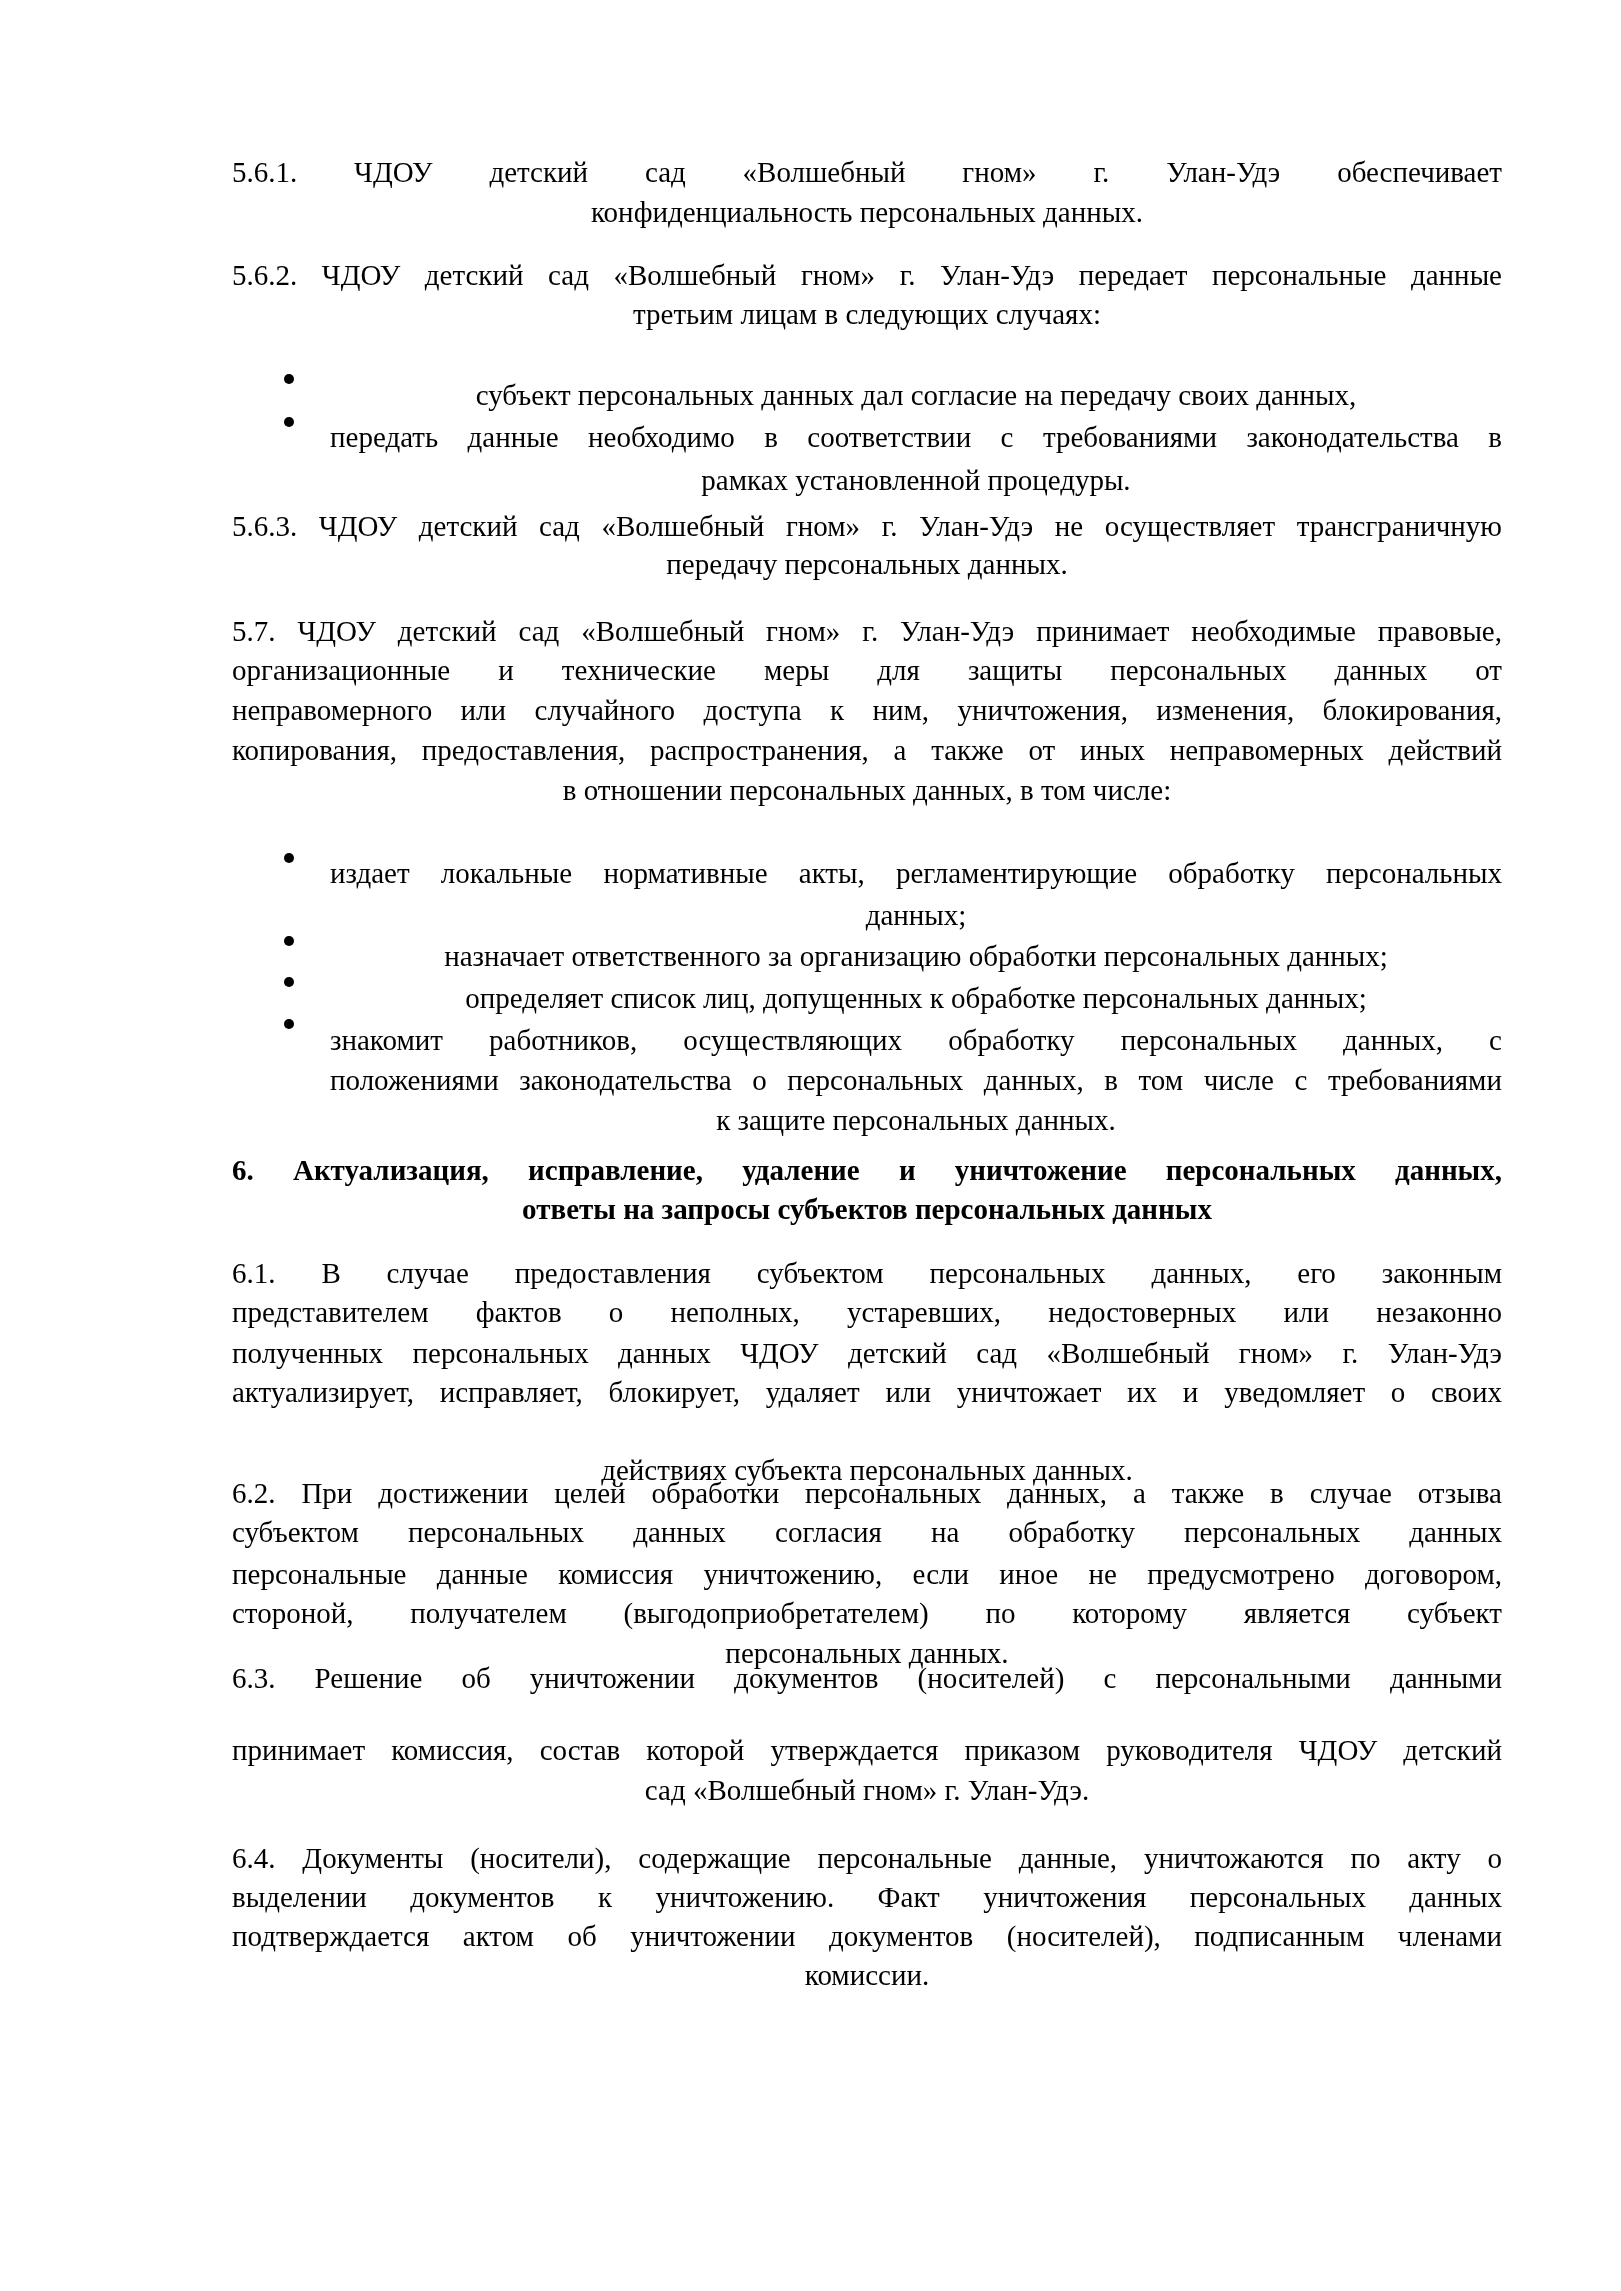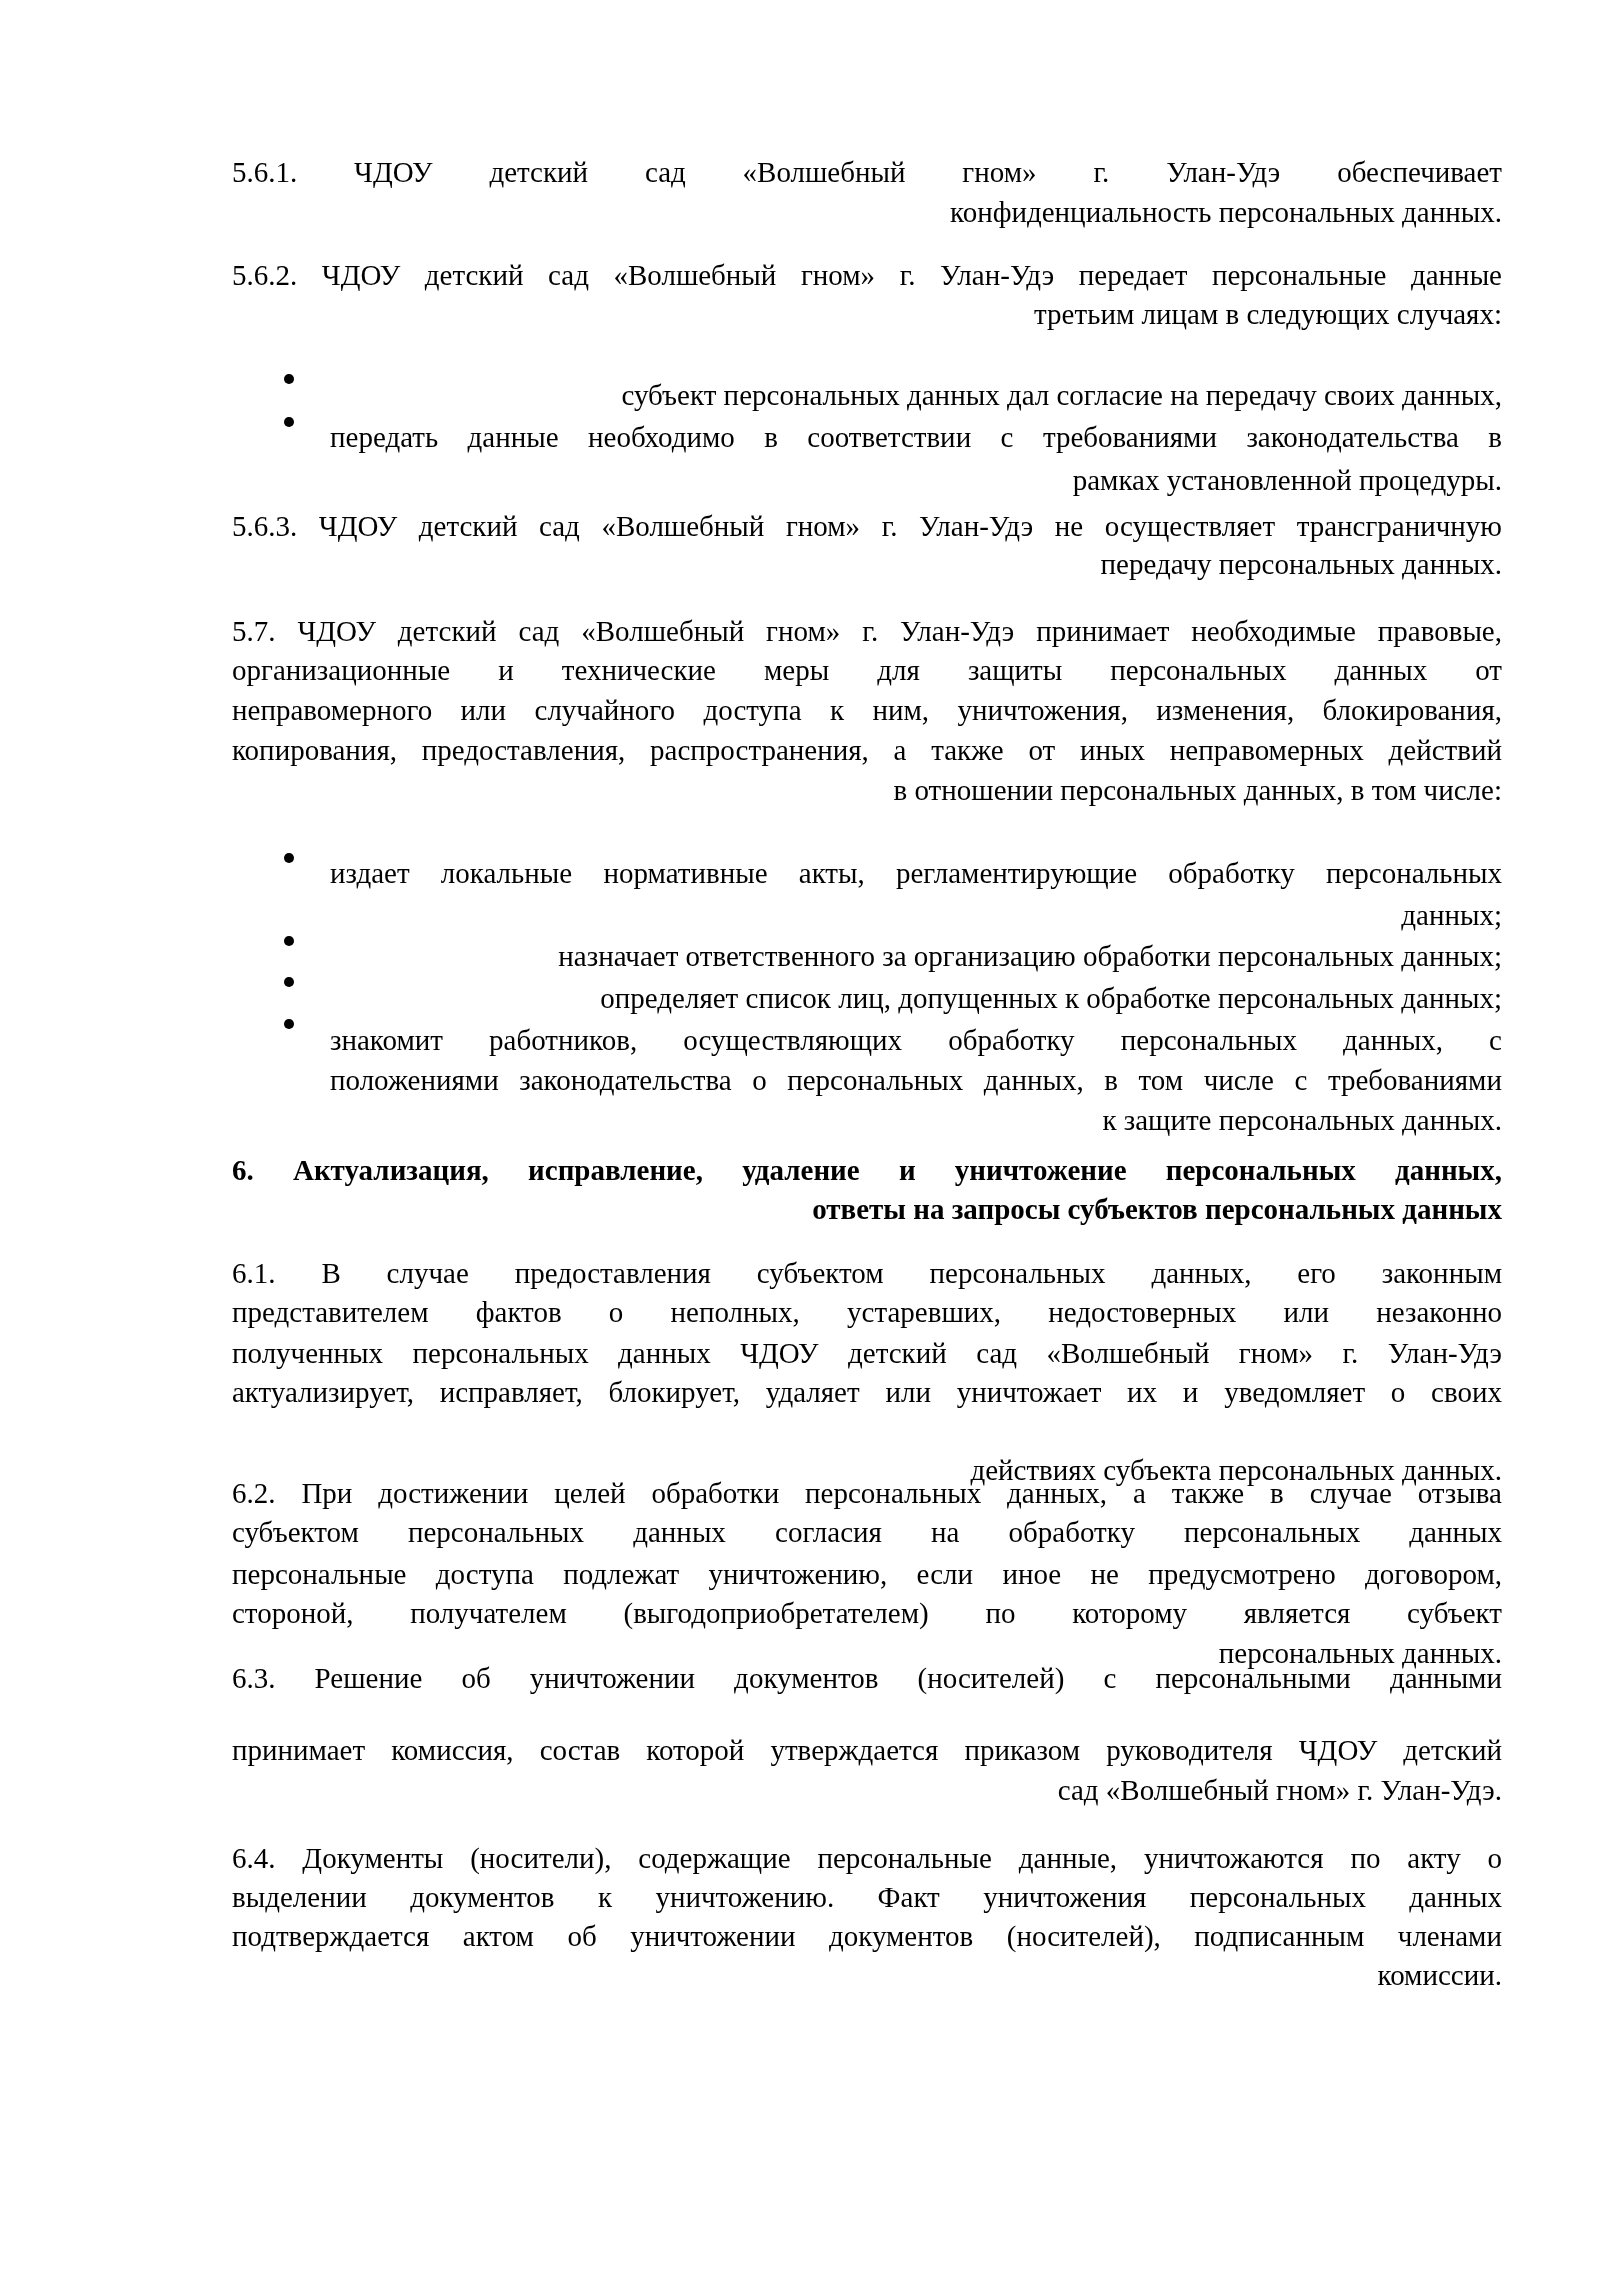--- a/index.html
+++ b/index.html
@@ -6,21 +6,21 @@
   body { width: 1621px; height: 2292px; position: relative; overflow: hidden; }
   .page { position: absolute; left: 0; top: 0; width: 1621px; height: 2292px; background: #ffffff; }
   .ln {
     position: absolute;
     font-family: "Liberation Serif", "DejaVu Serif", serif;
     font-size: 29px;
     line-height: 40px;
     height: 40px;
     color: #000000;
     white-space: nowrap;
-    text-align: right;
+    text-align: center;
   }
   .ln.j { text-align: justify; text-align-last: justify; white-space: normal; overflow: hidden; }
   .p { left: 232px; width: 1270px; font-family: Liberation Serif, serif; }
   .b { left: 330px; width: 1172px; margin-top: 17px; }
   .bold { font-weight: bold; }
   .bullet {
     position: absolute;
     left: 284px;
     width: 9.8px; height: 9.8px;
     border-radius: 50%;
@@ -98,21 +98,21 @@
     <div class="ln p j" style="top:1253px">6.1. В случае предоставления субъектом персональных данных, его законным</div>
     <div class="ln p j" style="top:1292px">представителем фактов о неполных, устаревших, недостоверных или незаконно</div>
     <div class="ln p j" style="top:1333px">полученных персональных данных ЧДОУ детский сад «Волшебный гном» г. Улан-Удэ</div>
     <div class="ln p j" style="top:1372px">актуализирует, исправляет, блокирует, удаляет или уничтожает их и уведомляет о своих</div>
     <div class="ln p" style="top:1450px">действиях субъекта персональных данных.</div>
   </div>
 
   <div>
     <div class="ln p j" style="top:1473px">6.2. При достижении целей обработки персональных данных, а также в случае отзыва</div>
     <div class="ln p j" style="top:1512px">субъектом персональных данных согласия на обработку персональных данных</div>
-    <div class="ln p j" style="top:1554px">персональные доступа подлежат уничтожению, если иное не предусмотрено договором,</div>
+    <div class="ln p j" style="top:1554px">персональные данные комиссия уничтожению, если иное не предусмотрено договором,</div>
     <div class="ln p j" style="top:1593px">стороной, получателем (выгодоприобретателем) по которому является субъект</div>
     <div class="ln p" style="top:1633px">персональных данных.</div>
   </div>
 
   <div>
     <div class="ln p j" style="top:1658px">6.3. Решение об уничтожении документов (носителей) с персональными данными</div>
     <div class="ln p j" style="top:1730px">принимает комиссия, состав которой утверждается приказом руководителя ЧДОУ детский</div>
     <div class="ln p" style="top:1770px">сад «Волшебный гном» г. Улан-Удэ.</div>
   </div>
 

